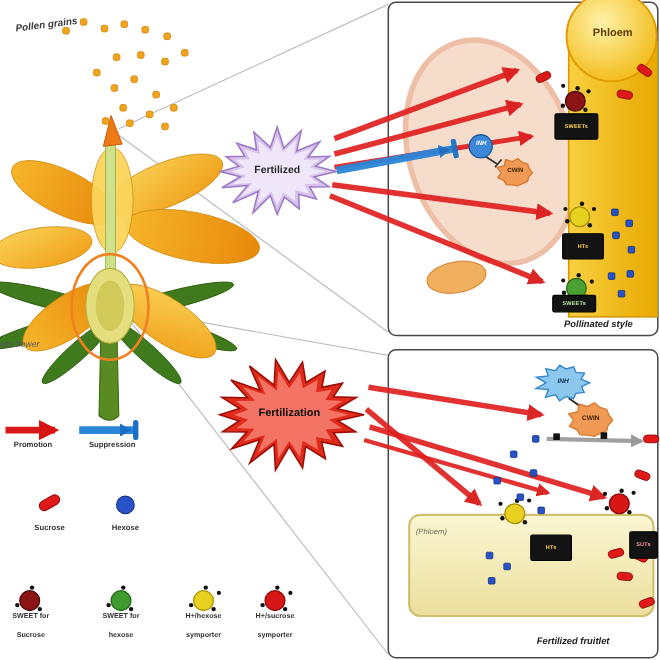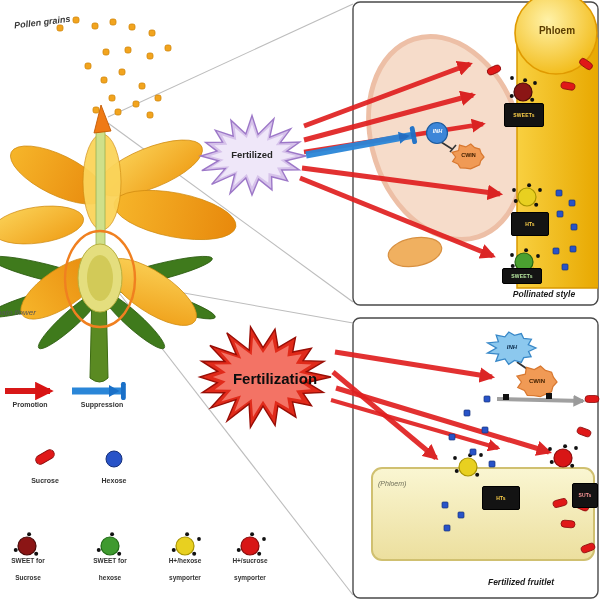--- a/index.html
+++ b/index.html
@@ -297,21 +297,21 @@
         <circle cx="264" cy="539" r="1.9" fill="#111"></circle>
       </g>
 </svg>
 
 <div class="t it b" style="left:14px;top:16px;width:92px;font-size:9px;color:#3a3a3a;transform:rotate(-7deg)">Pollen grains</div>
 
 <div class="t it" style="left:-14px;top:309px;width:80px;font-size:8px;color:#555">Tomato flower</div>
 
 <div class="t b c" style="left:204px;top:150px;width:96px;font-size:9.5px;color:#262626">Fertilized</div>
 
-<div class="t b c" style="left:218px;top:371px;width:114px;font-size:15px;color:#0d0d0d">Fertilization</div>
+<div class="t b c" style="left:206px;top:371px;width:114px;font-size:10px;color:#0d0d0d">Fertilization</div>
 
 <div class="t b c" style="left:2px;top:401px;width:56px;font-size:7px;color:#333">Promotion</div>
 <div class="t b c" style="left:66px;top:401px;width:72px;font-size:7px;color:#333">Suppression</div>
 <div class="t b c" style="left:17px;top:477px;width:56px;font-size:7px;color:#333">Sucrose</div>
 <div class="t b c" style="left:86px;top:477px;width:56px;font-size:7px;color:#333">Hexose</div>
 
 <div class="t b c" style="left:0px;top:557px;width:56px;font-size:6.5px;color:#333">SWEET for</div>
 <div class="t b c" style="left:0px;top:574px;width:56px;font-size:6.5px;color:#333">Sucrose</div>
 <div class="t b c" style="left:80px;top:557px;width:60px;font-size:6.5px;color:#333">SWEET for</div>
 <div class="t b c" style="left:80px;top:574px;width:60px;font-size:6.5px;color:#333">hexose</div>

